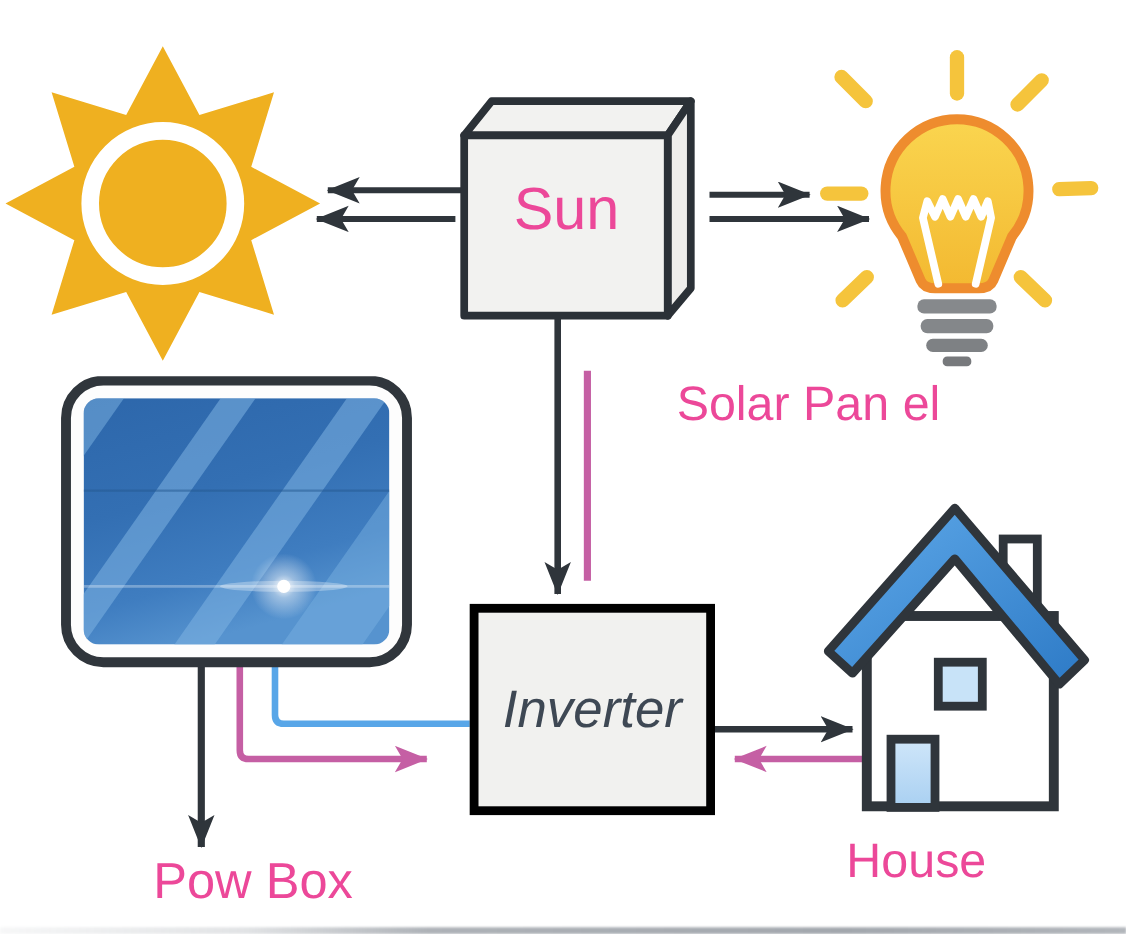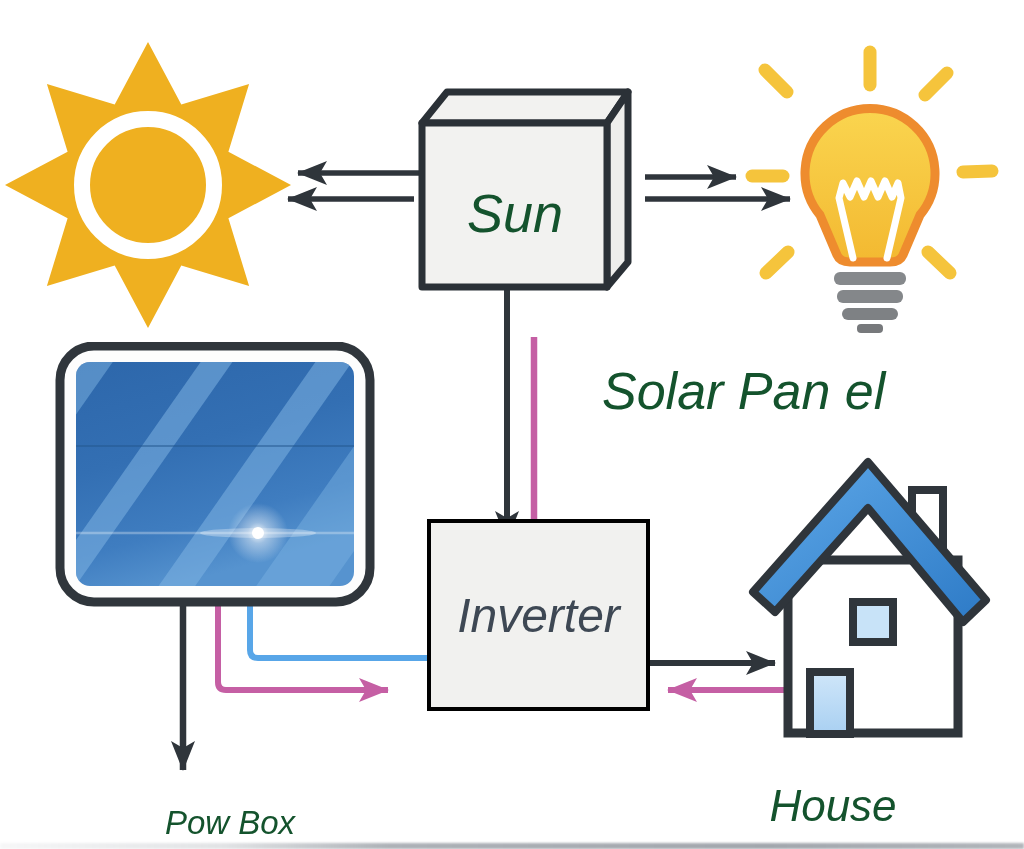--- a/index.html
+++ b/index.html
@@ -1,26 +1,26 @@
 <!DOCTYPE html>
 <html><head>
 <meta charset="utf-8">
 <style>
   html,body{margin:0;padding:0;background:#ffffff;}
   #canvas{position:relative;width:1024px;height:849px;background:#ffffff;overflow:hidden;
           font-family:"Liberation Sans", sans-serif;}
   .abs{position:absolute;}
-  .lbl{position:absolute;font-style:italic;color:#14532d;text-align:center;white-space:nowrap;margin-top:23px;}
-  #inverter-box{position:absolute;left:427px;top:519px;width:223px;height:192px;
-        box-sizing:border-box;border:4px solid #000000;background:#f1f1ef;
+  .lbl{position:absolute;color:#ec4899;text-align:center;white-space:nowrap;}
+  #inverter-box{position:absolute;left:427px;top:549px;width:223px;height:192px;
+        box-sizing:border-box;border:8px solid #000000;background:#f1f1ef;
         display:flex;align-items:center;justify-content:center;}
   #inverter-box span{font-style:italic;font-size:48px;color:#3e4854;}
   #sun-node-label{left:422px;top:158px;width:186px;font-size:54px;line-height:64px;}
-  #solar-panel-label{left:602px;top:340px;width:266px;font-size:52px;line-height:56px;}
-  #pow-box-label{left:108px;top:772px;width:244px;font-size:33px;line-height:56px;}
+  #solar-panel-label{left:602px;top:340px;width:266px;font-size:44px;line-height:56px;}
+  #pow-box-label{left:108px;top:772px;width:244px;font-size:46px;line-height:56px;}
   #house-label{left:738px;top:756px;width:190px;font-size:44px;line-height:54px;}
   #bottom-smudge{left:0;bottom:0;width:1024px;height:6px;filter:blur(1.2px);
         background:linear-gradient(90deg, rgba(90,100,112,0.05) 0%, rgba(90,100,112,0.18) 22%,
                    rgba(62,72,85,0.42) 38%, rgba(62,72,85,0.48) 75%, rgba(62,72,85,0.40) 100%);}
 </style>
 </head>
 <body>
 
 <div id="canvas">
 

